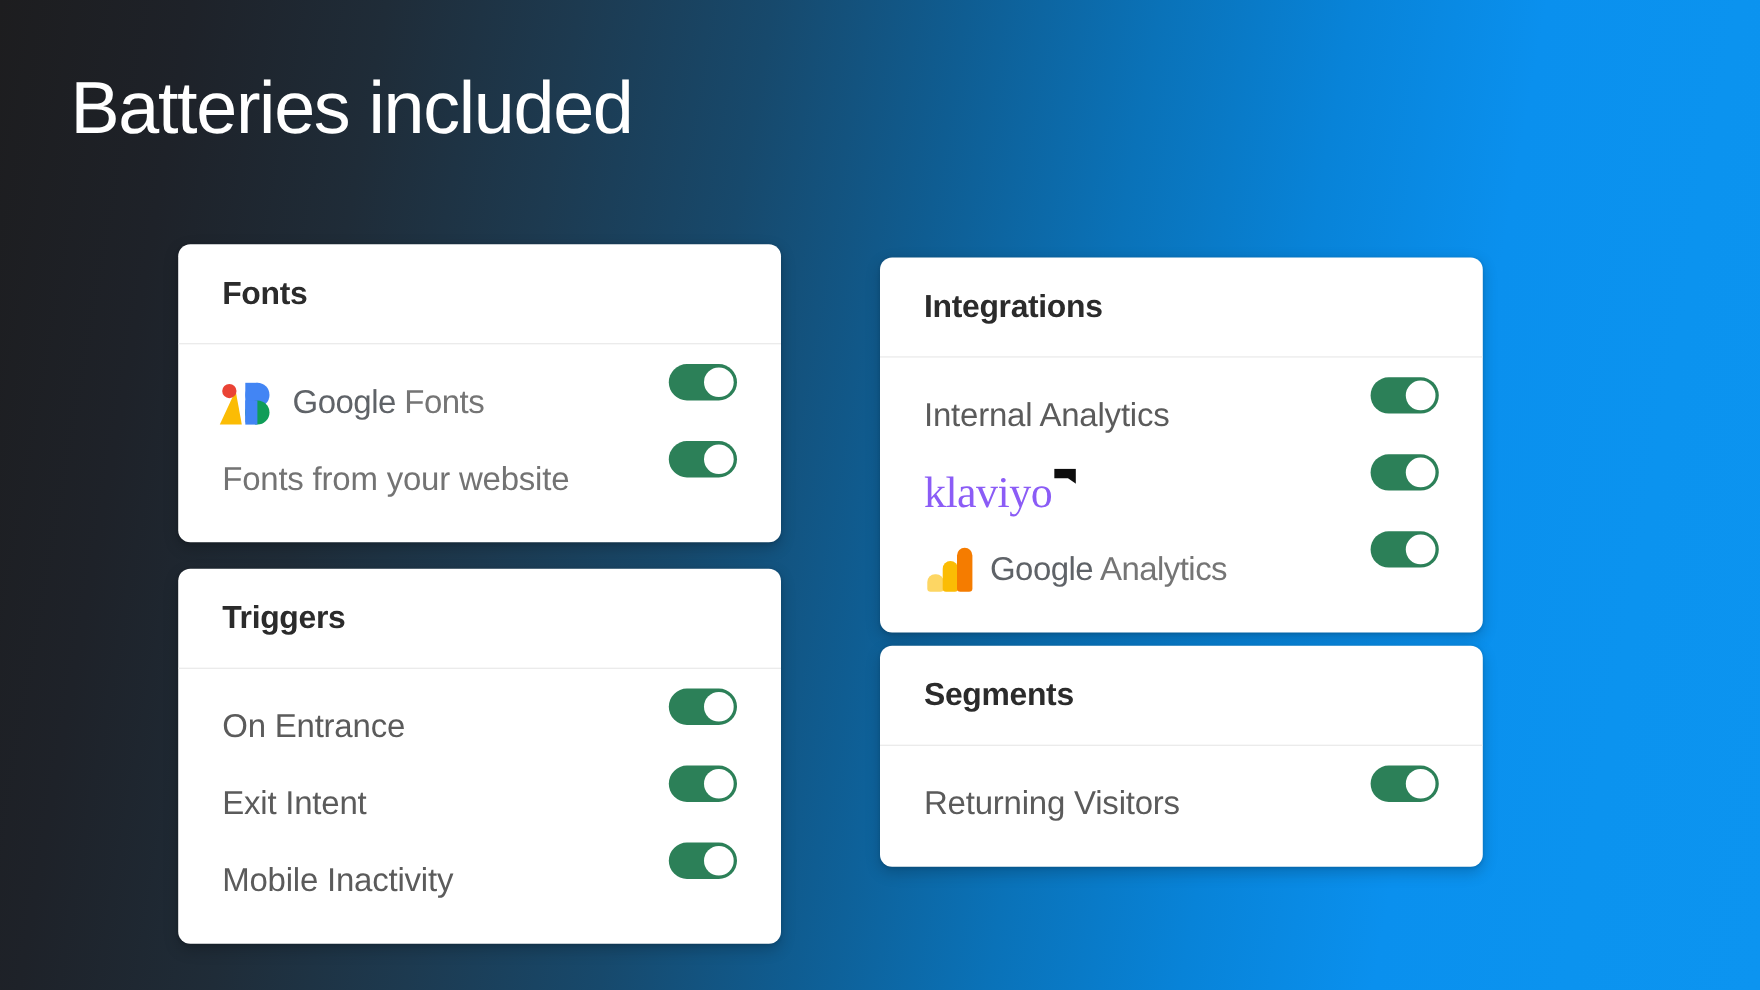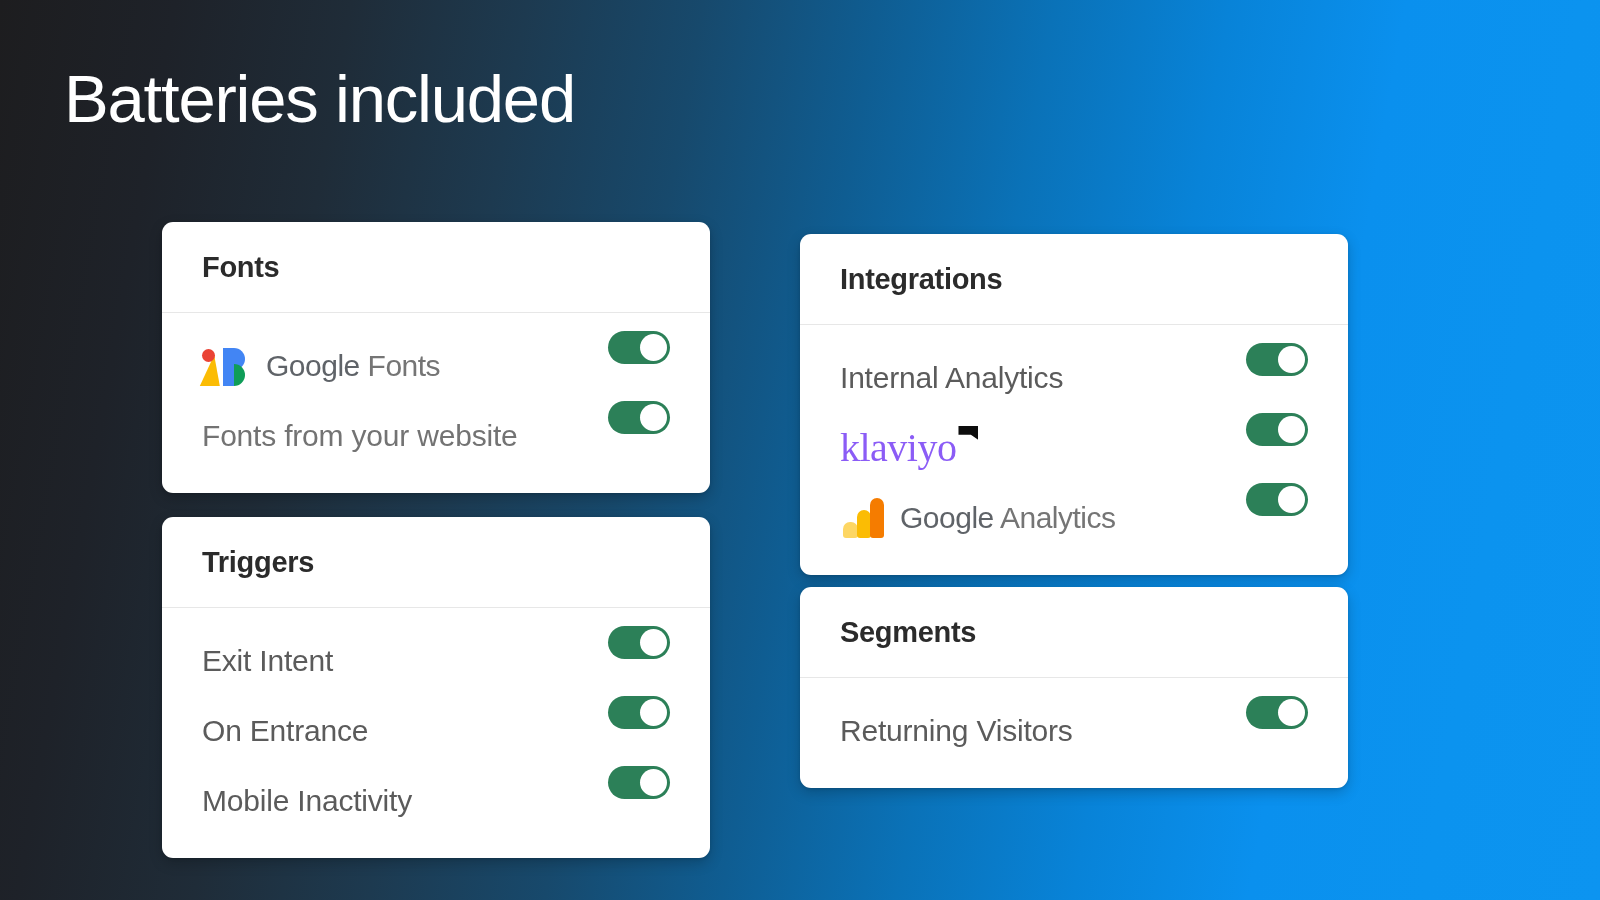--- a/index.html
+++ b/index.html
@@ -246,28 +246,28 @@
       </div>
     </div>
 
     <div class="card" style="top:295px;">
       <div class="card-header">
         <span class="card-title">Triggers</span>
       </div>
       <div class="card-body">
 
         <div class="row">
+          <span class="row-label">On Entrance</span>
+          <span class="toggle">
+              <span class="knob"></span>
+            </span>
+        </div>
+
+        <div class="row">
           <span class="row-label">Exit Intent</span>
-          <span class="toggle">
-              <span class="knob"></span>
-            </span>
-        </div>
-
-        <div class="row">
-          <span class="row-label">On Entrance</span>
           <span class="toggle">
               <span class="knob"></span>
             </span>
         </div>
 
         <div class="row">
           <span class="row-label">Mobile Inactivity</span>
           <span class="toggle">
               <span class="knob"></span>
             </span>

